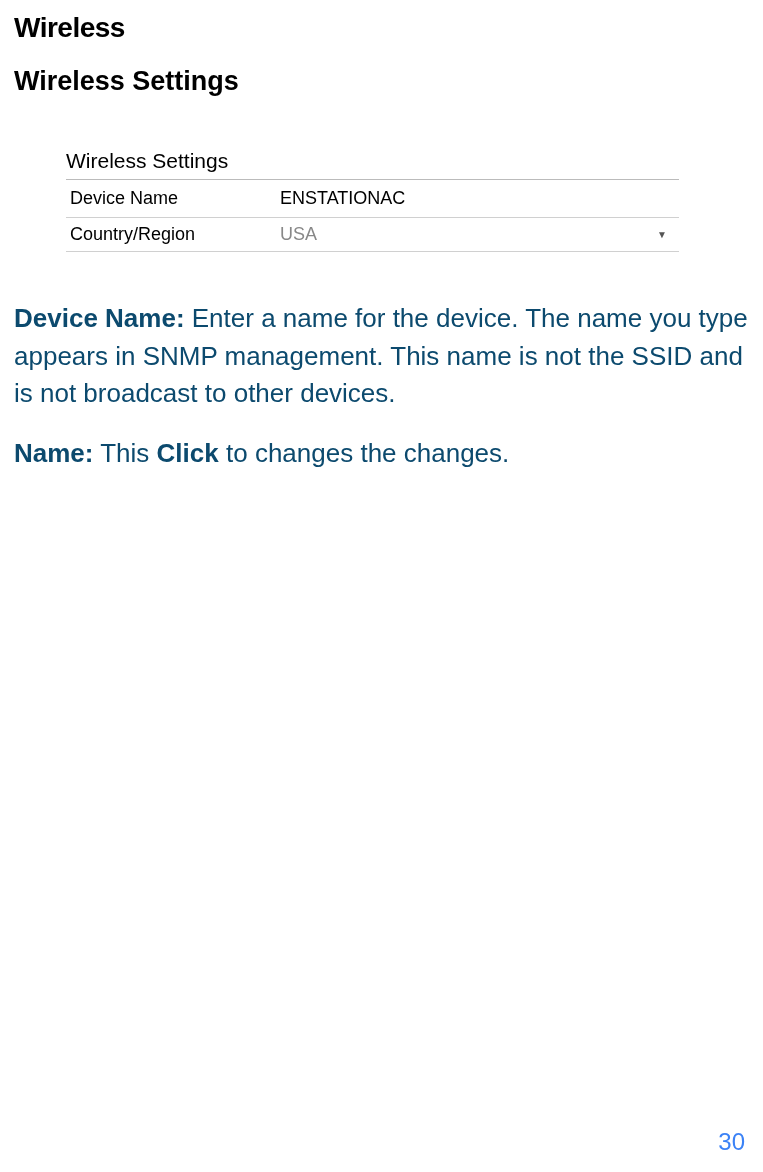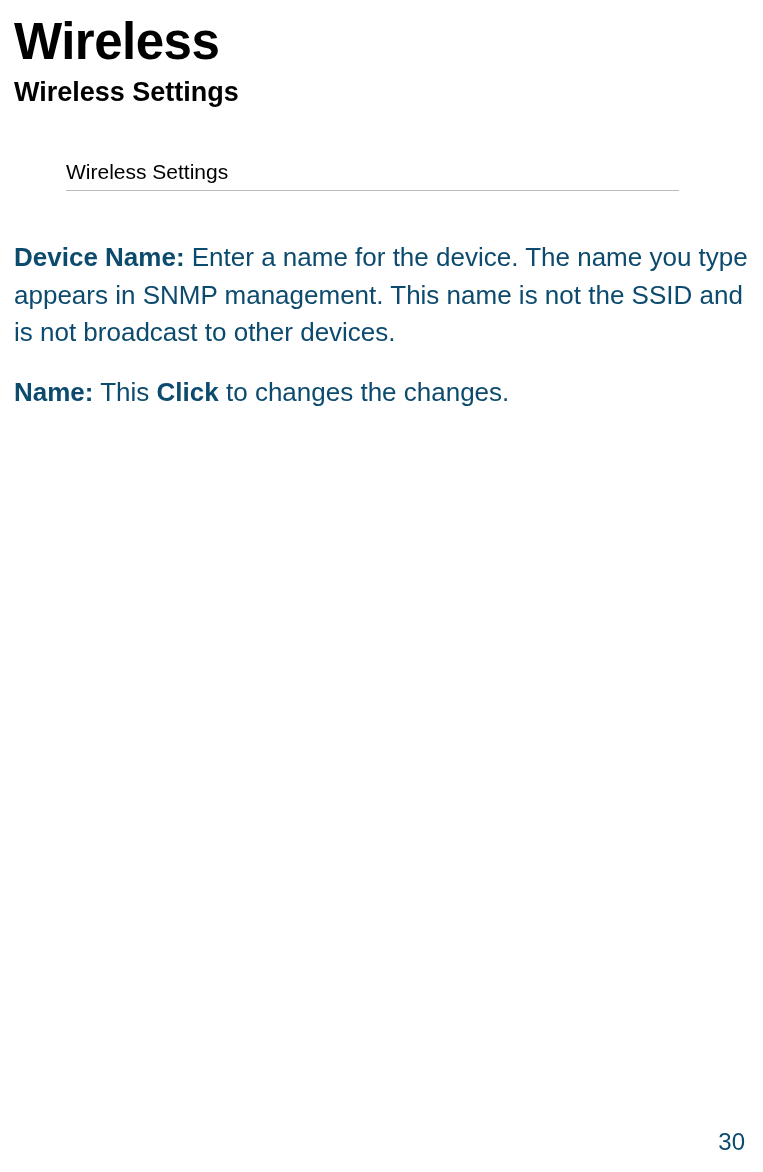--- a/index.html
+++ b/index.html
@@ -10,24 +10,24 @@
     body {
       width: 763px;
       height: 1172px;
       background: #fff;
       font-family: Arial, Helvetica, sans-serif;
       color: #000;
       padding: 12px 14px 14px 14px;
       position: relative;
     }
     .title {
-      font-size: 51px;
+      font-size: 28px;
       font-weight: 700;
       letter-spacing: -0.5px;
-      margin-bottom: 6px;
+      margin-bottom: 22px;
       font-stretch: condensed;
     }
     .section-title {
       font-size: 27px;
       font-weight: 700;
       margin-bottom: 52px;
       font-stretch: condensed;
     }
     .settings-panel {
       margin-left: 52px;
@@ -86,33 +86,52 @@
       font-stretch: condensed;
     }
     .description .bold {
       font-weight: 700;
     }
     .page-number {
       position: absolute;
       bottom: 16px;
       right: 18px;
       font-size: 24px;
-      color: #0c4a6e;
+      color: #3b82f6;
       font-stretch: condensed;
     }
   </style>
 </head>
 <body>
 
 <h1 class="title">Wireless</h1>
 
 <h2 class="section-title">Wireless Settings</h2>
 
 <div class="settings-panel">
   <div class="panel-heading">Wireless Settings</div>
+  <table class="settings-table">
+    <tbody>
+        <tr>
+      <td class="label-cell">Device Name</td>
+      <td>
+        <input type="text" class="input-text" value="ENSTATIONAC" style="">
+      </td>
+    </tr>
+    <tr>
+      <td class="label-cell">Country/Region</td>
+      <td>
+        <div class="select-wrap">
+          <span class="select-value">USA</span>
+          <span class="select-arrow">▼</span>
+        </div>
+      </td>
+    </tr>
+  </tbody>
+    </table>
 </div>
 
 <p class="description">
   <span class="bold">Device Name:</span><span> Enter a name for the device. The name you type appears in SNMP management. This name is not the SSID and is not broadcast to other devices.</span>
 </p>
 
 <p class="description">
   <span class="bold">Name:</span><span> This </span><span class="bold">Click</span><span> to changes the changes.</span>
 </p>
 

